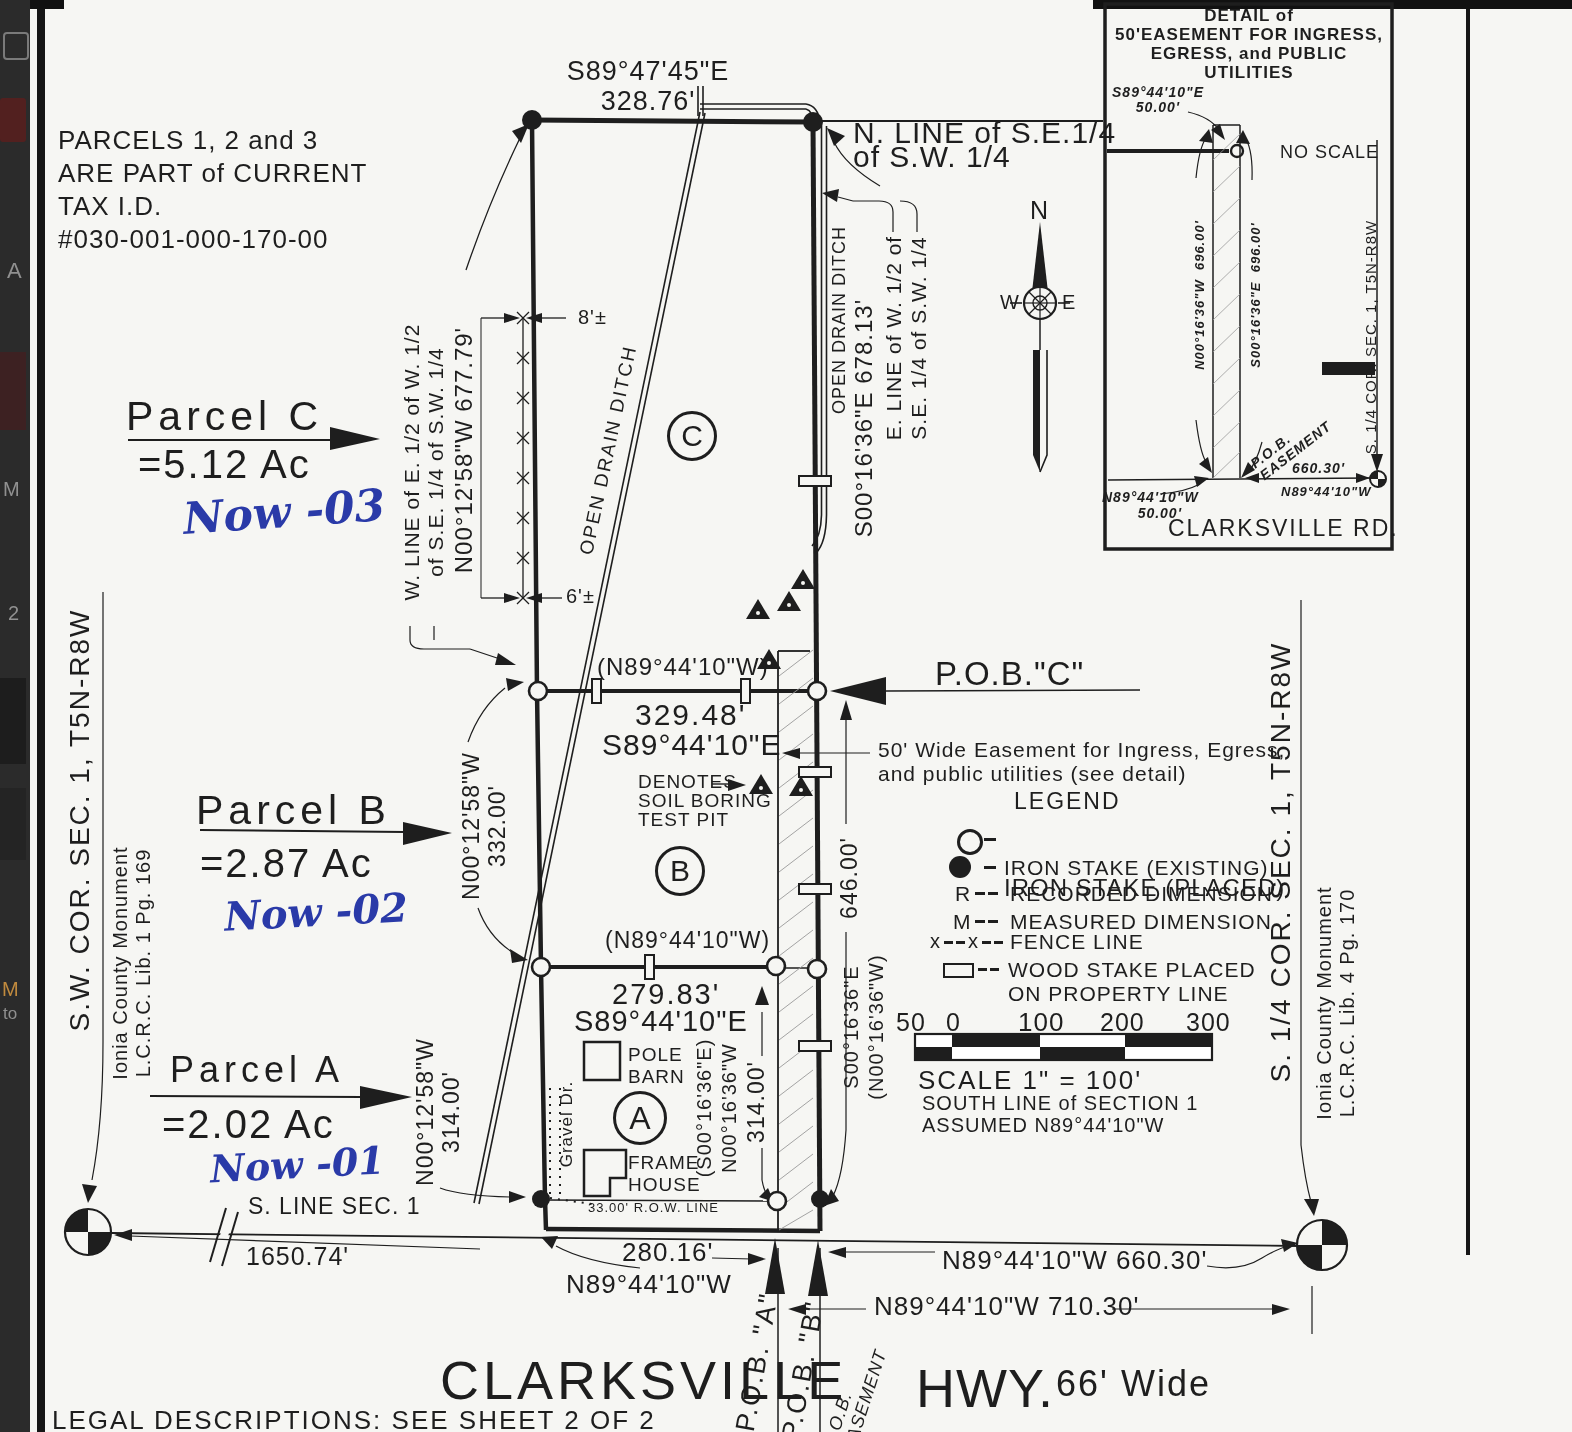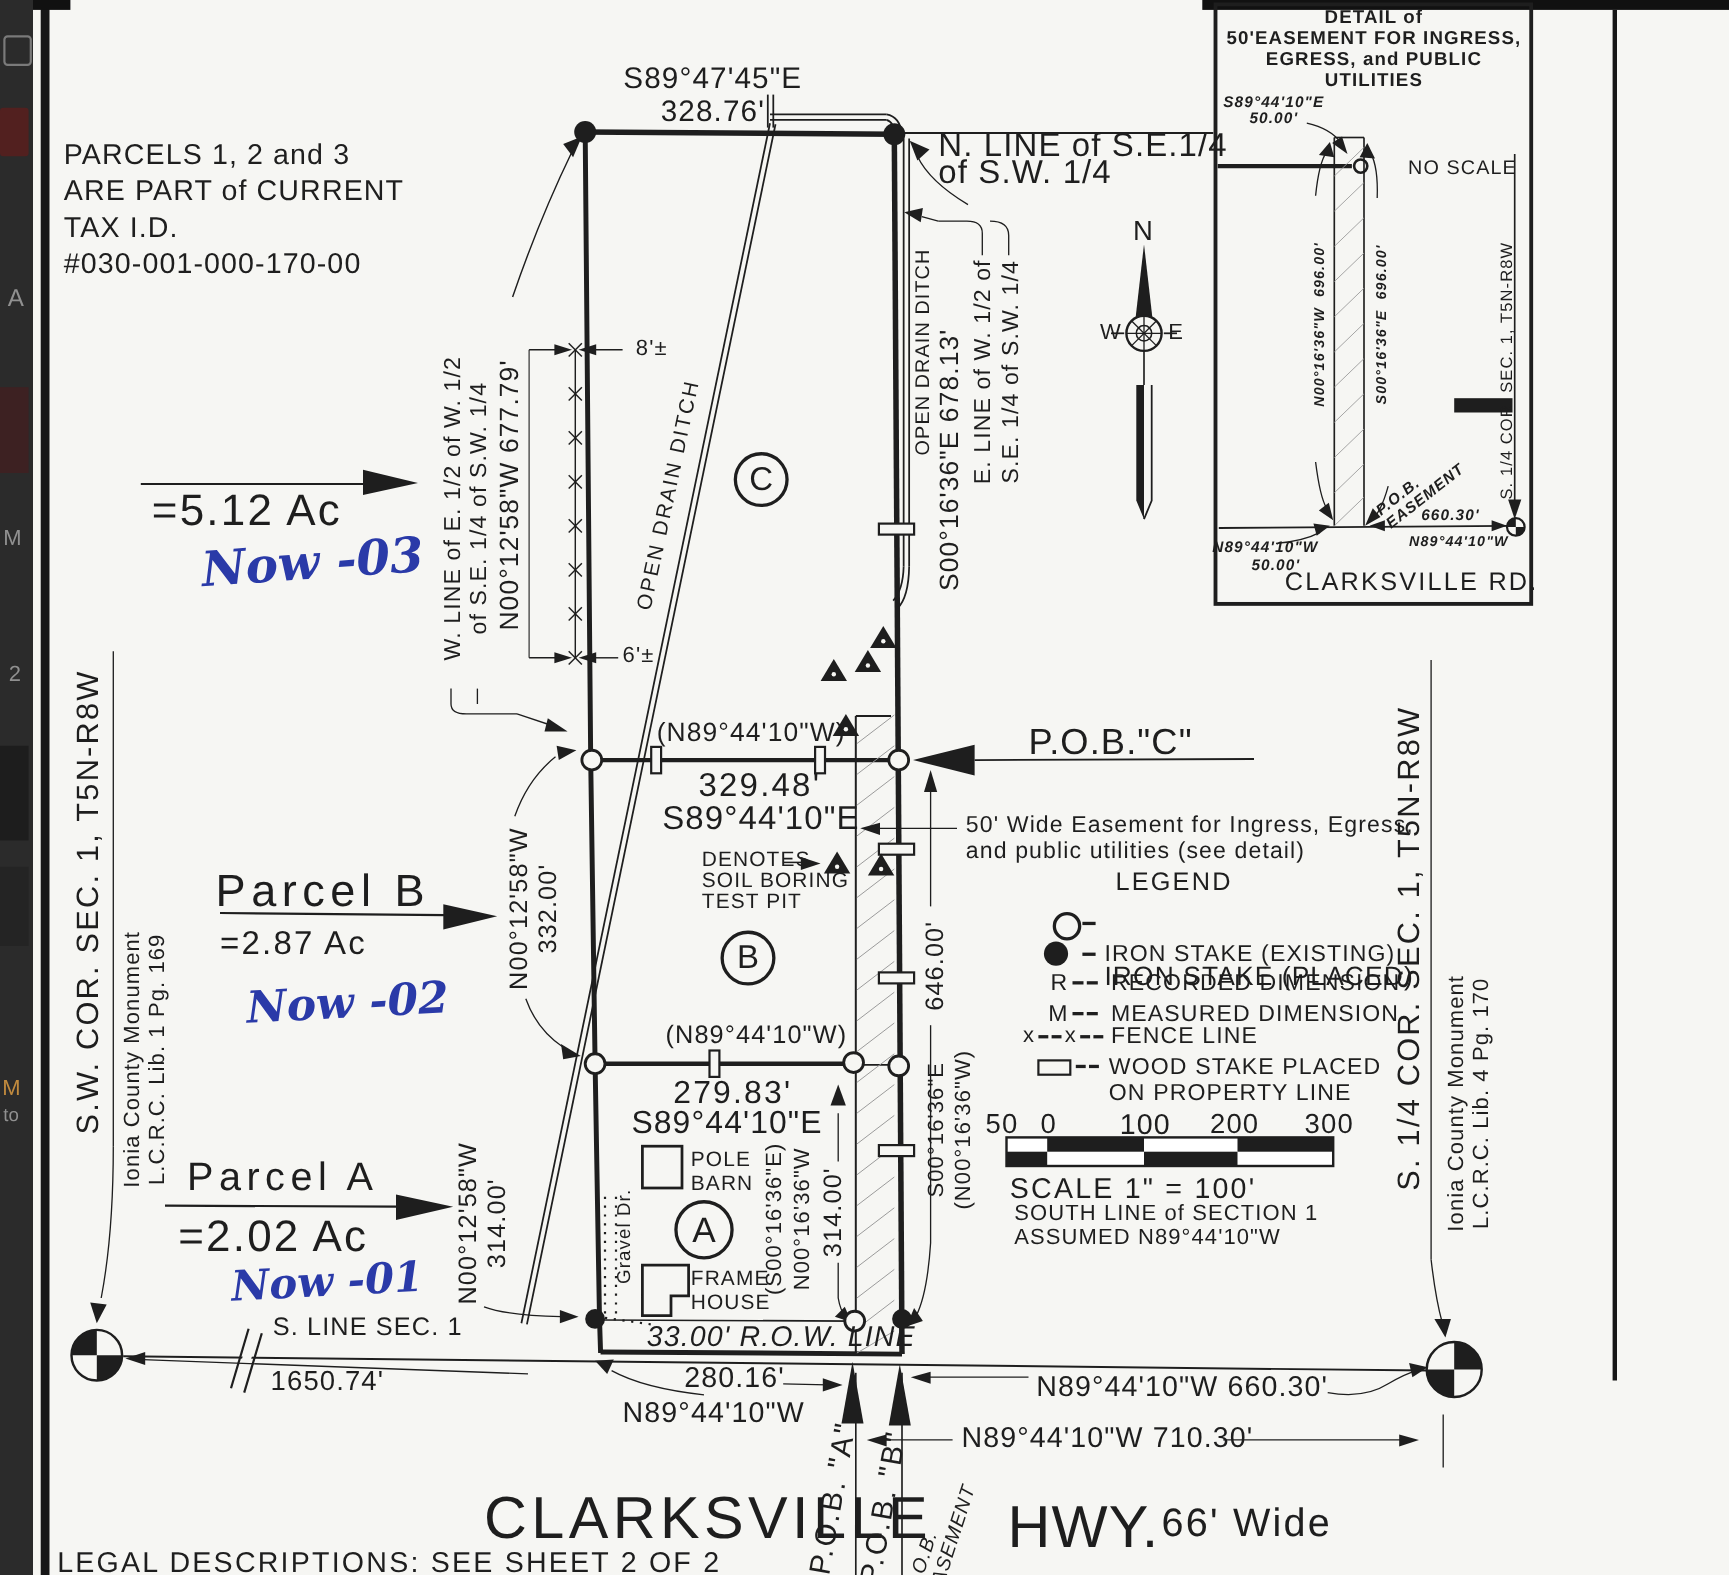--- a/index.html
+++ b/index.html
@@ -339,25 +339,26 @@
   <div class="t" style="left:58px;top:124px;font-size:26px;line-height:33px;">PARCELS 1, 2 and 3
 ARE PART of CURRENT
 TAX I.D.
 #030-001-000-170-00</div>
 
   <div class="t c" style="left:558px;top:56px;width:180px;font-size:27px;">S89°47'45"E
 328.76'</div>
   <div class="t" style="left:853px;top:121px;font-size:30px;line-height:24px;">N. LINE of S.E.1/4
 of S.W. 1/4</div>
 
+  <div class="t" style="left:126px;top:394px;font-size:41px;letter-spacing:5px;">Parcel C</div>
   <div class="t" style="left:138px;top:442px;font-size:40px;letter-spacing:2px;">=5.12 Ac</div>
   <div class="hand" style="position:absolute;left:183px;top:486px;font-size:44px;transform:rotate(-4deg);">Now -03</div>
 
   <div class="t" style="left:196px;top:788px;font-size:41px;letter-spacing:5px;">Parcel B</div>
-  <div class="t" style="left:200px;top:841px;font-size:30px;letter-spacing:2px;">=2.87 Ac</div>
+  <div class="t" style="left:200px;top:841px;font-size:40px;letter-spacing:2px;">=2.87 Ac</div>
   <div class="hand" style="position:absolute;left:224px;top:888px;font-size:40px;transform:rotate(-3deg);">Now -02</div>
 
   <div class="t" style="left:170px;top:1050px;font-size:36px;letter-spacing:5px;">Parcel A</div>
   <div class="t" style="left:162px;top:1102px;font-size:40px;letter-spacing:2px;">=2.02 Ac</div>
   <div class="hand" style="position:absolute;left:210px;top:1142px;font-size:38px;transform:rotate(-3deg);">Now -01</div>
 
   <div class="circled" style="left:667px;top:411px;width:44px;height:44px;font-size:30px;">C</div>
   <div class="circled" style="left:655px;top:846px;width:44px;height:44px;font-size:30px;">B</div>
   <div class="circled" style="left:613px;top:1091px;width:48px;height:48px;font-size:32px;">A</div>
 
@@ -435,21 +436,21 @@
 
   <div class="t" style="left:605px;top:928px;font-size:23px;">(N89°44'10"W)</div>
   <div class="t" style="left:612px;top:978px;font-size:29px;letter-spacing:2px;">279.83'</div>
   <div class="t" style="left:574px;top:1005px;font-size:29px;">S89°44'10"E</div>
 
   <div class="t" style="left:628px;top:1044px;font-size:19px;line-height:22px;">POLE
 BARN</div>
   <div class="t" style="left:628px;top:1152px;font-size:19px;line-height:22px;">FRAME
 HOUSE</div>
   <div class="t v" style="left:567px;top:1124px;font-size:17px;">Gravel Dr.</div>
-  <div class="t" style="left:588px;top:1201px;font-size:26px;letter-spacing:1px;font-style:italic;">33.00' R.O.W. LINE</div>
+  <div class="t" style="left:588px;top:1201px;font-size:13px;letter-spacing:1px;">33.00' R.O.W. LINE</div>
   <div class="t v" style="left:717px;top:1108px;font-size:20px;line-height:25px;">(S00°16'36"E)
 N00°16'36"W</div>
   <div class="t v" style="left:757px;top:1102px;font-size:23px;">314.00'</div>
 
   <div class="t v" style="left:850px;top:878px;font-size:23px;">646.00'</div>
   <div class="t v" style="left:864px;top:1027px;font-size:20px;line-height:25px;">S00°16'36"E
 (N00°16'36"W)</div>
 
   <div class="t" style="left:248px;top:1194px;font-size:23px;letter-spacing:1px;">S. LINE SEC. 1</div>
   <div class="t" style="left:246px;top:1242px;font-size:25px;">1650.74'</div>

